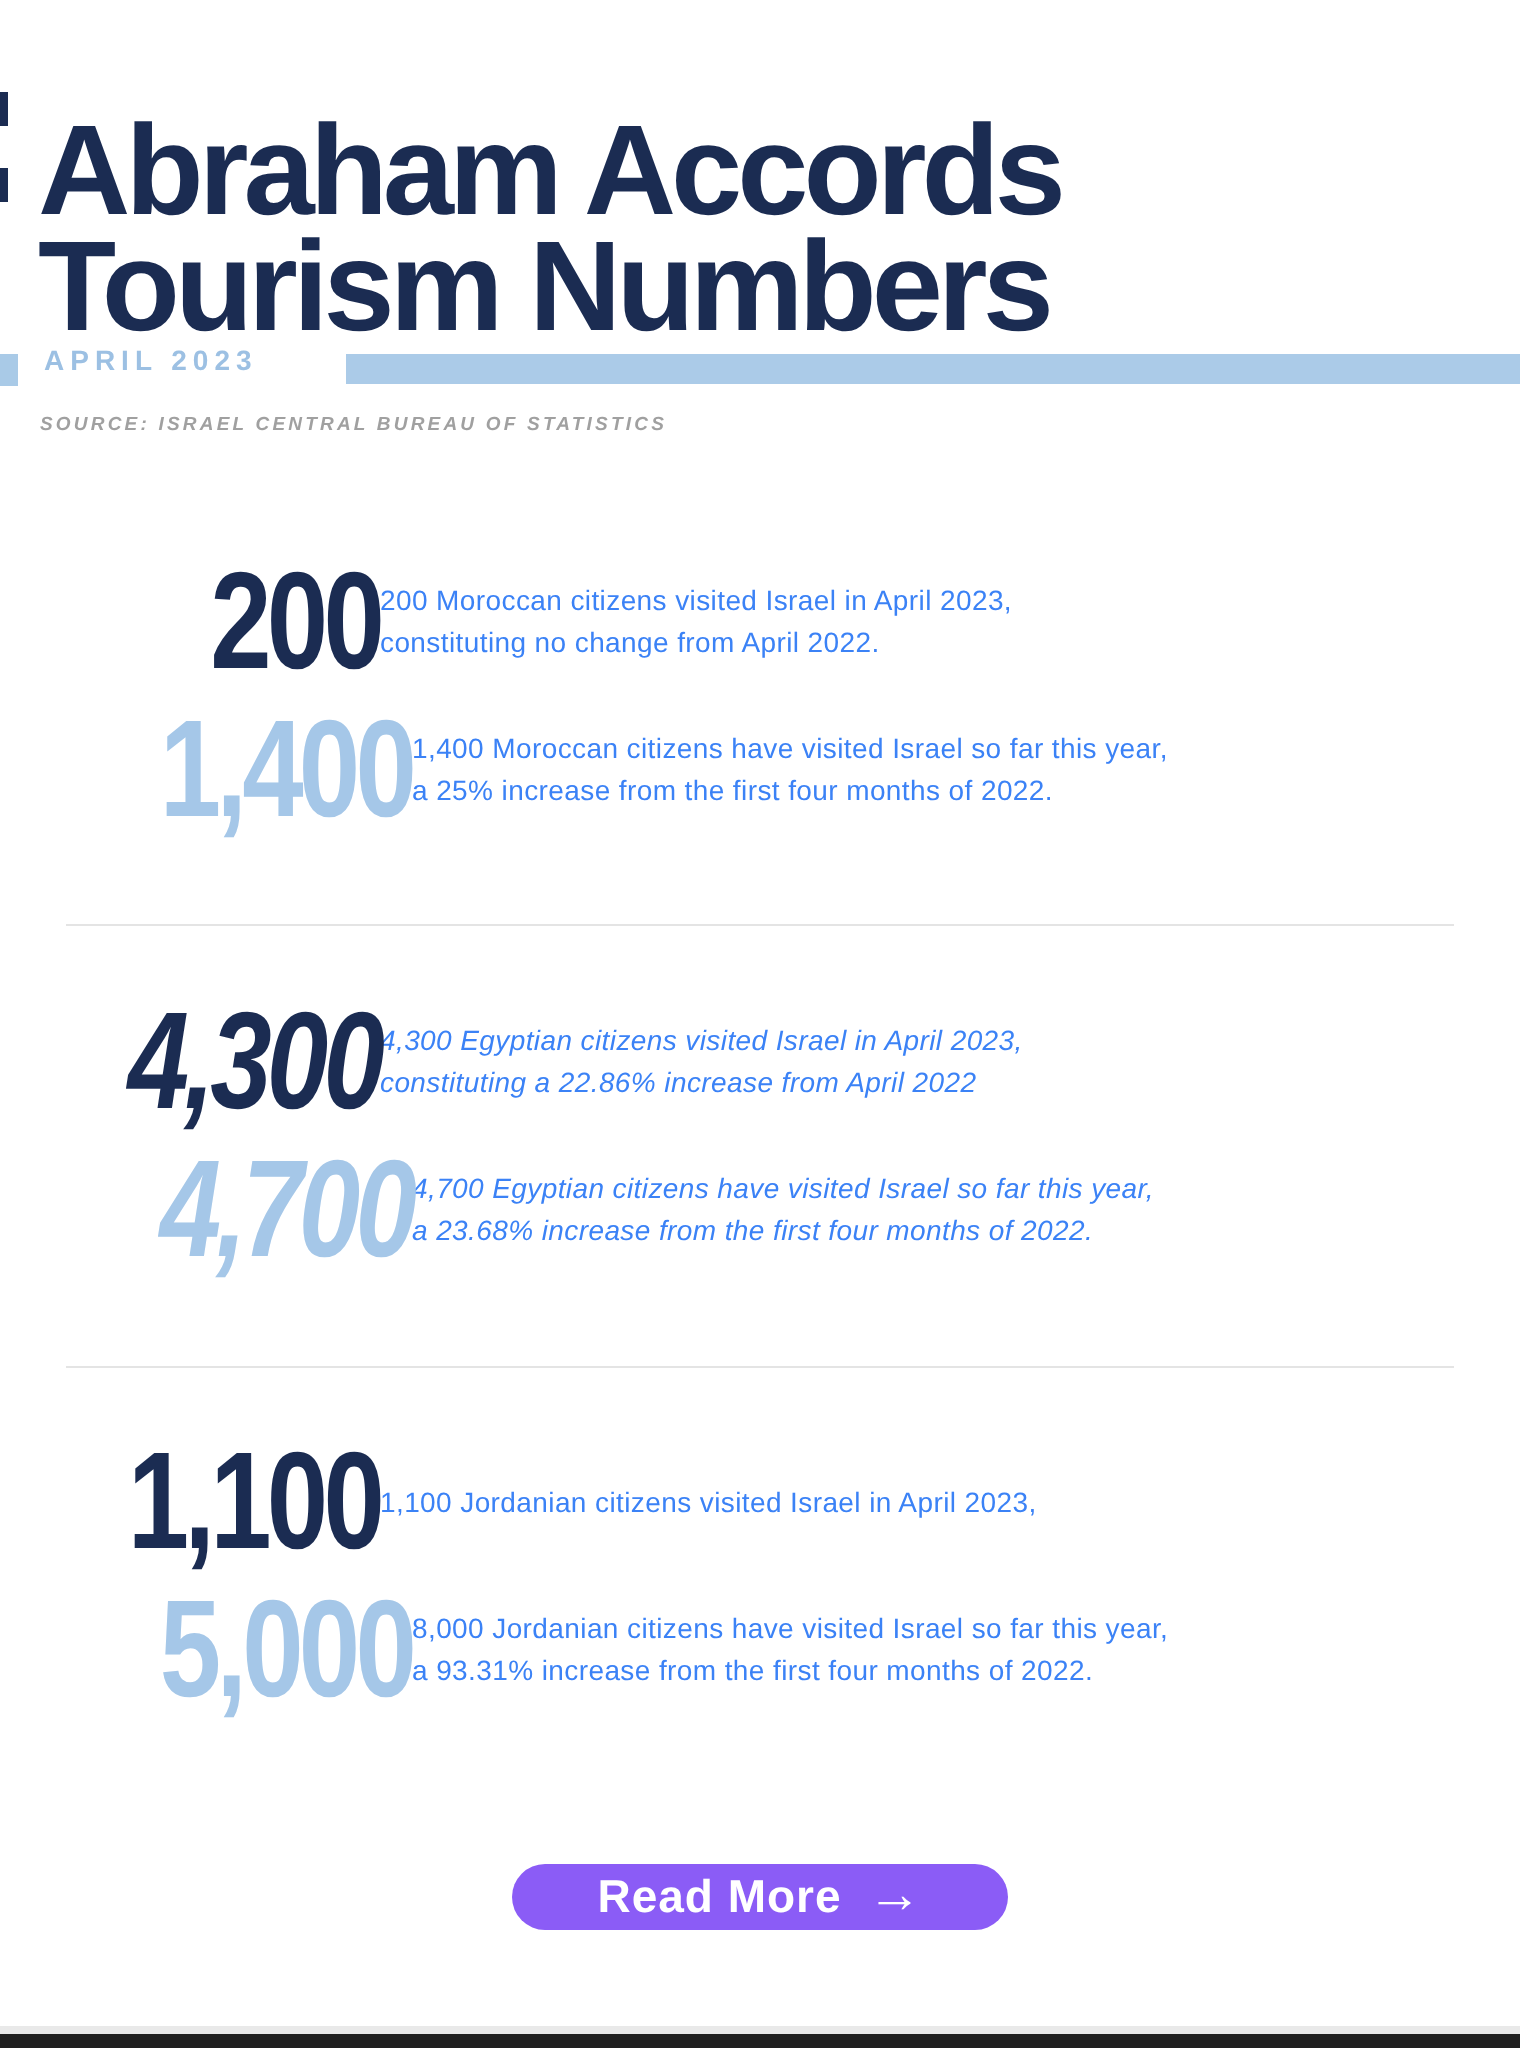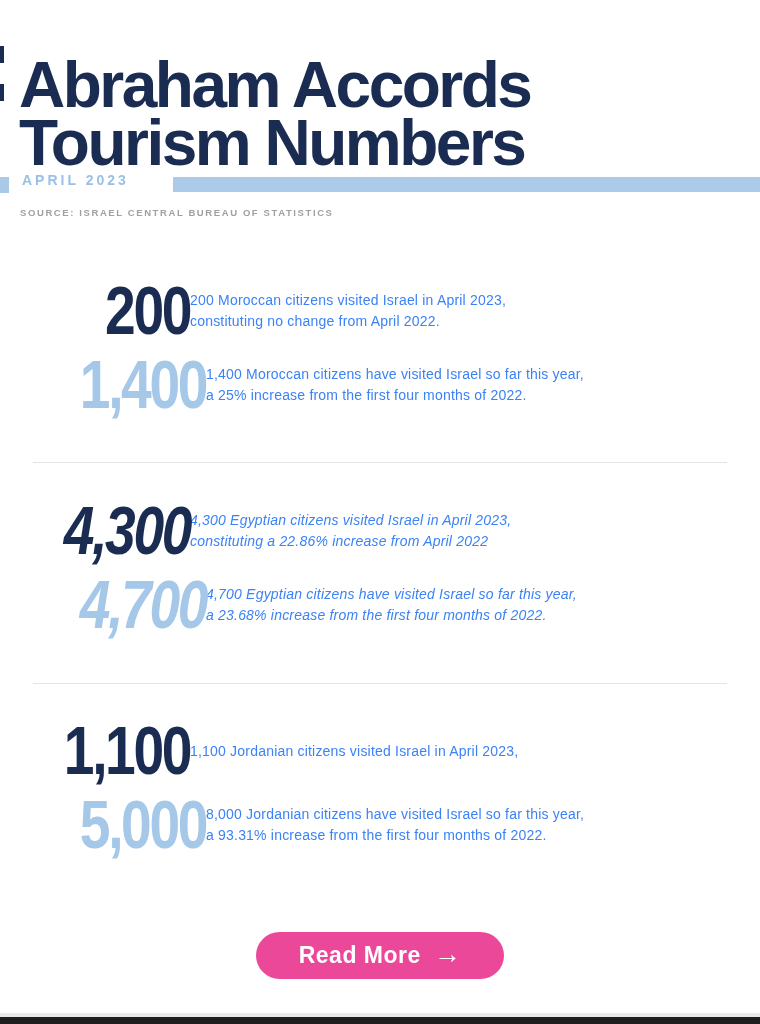--- a/index.html
+++ b/index.html
@@ -16,43 +16,43 @@
   .frag1{top:46px;height:17px;}
   .frag2{top:84px;height:17px;}
   .date-row{position:absolute;top:176px;left:0;right:0;height:17px;}
   .date-tick{position:absolute;left:0;top:1px;width:9px;height:16px;background:#a9cae7;}
   .date-label{
     position:absolute;left:22px;top:-4px;font-size:14px;font-weight:bold;
     letter-spacing:3px;color:#9cc0e3;white-space:nowrap;
   }
   .date-bar{position:absolute;left:173px;right:0;top:1px;height:15px;background:#abcbe8;}
   .source{
-    position:absolute;top:207px;left:20px;font-size:9.5px;
+    position:absolute;top:207px;left:20px;font-size:9.5px;font-style:italic;
     font-weight:bold;color:#a0a0a0;letter-spacing:1.6px;text-align:right;
   }
   .section{position:absolute;left:0;right:0;}
   .s1{top:283px;} .s2{top:503px;font-style:italic;} .s3{top:723px;}
   .stat-row{display:flex;align-items:center;}
   .stat-row + .stat-row{margin-top:18px;padding-left:16px;}
   .num{
     width:190px;flex:0 0 190px;text-align:right;font-size:69px;font-weight:bold;
     letter-spacing:-3px;line-height:56px;white-space:nowrap;
     transform:scaleX(0.8);transform-origin:100% 50%;
   }
   .num.navy{color:#1b2c52;}
   .num.blue{color:#a5c7e8;}
   .desc{
     font-size:14px;line-height:21px;color:#3b82f6;
     letter-spacing:0.2px;max-width:520px;
   }
   .divider{position:absolute;left:33px;right:33px;height:1px;background:#e4e4e4;}
   .d1{top:462px;} .d2{top:683px;}
   .read-more{
-    position:absolute;top:932px;left:50%;margin-left:-124px;width:248px;height:47px;
-    border:none;border-radius:24px;background:#ec4899;color:#ffffff;
+    position:absolute;top:932px;left:50%;margin-left:-124px;width:248px;height:33px;
+    border:none;border-radius:24px;background:#8b5cf6;color:#ffffff;
     display:flex;align-items:center;justify-content:center;gap:13px;
     font-family:"Liberation Sans", sans-serif;
     font-size:23px;font-weight:bold;letter-spacing:0.5px;cursor:pointer;
   }
   .arrow{font-size:27px;font-weight:bold;line-height:1;margin-top:-2px;}
   .footer-light{position:absolute;left:0;right:0;bottom:7px;height:4px;background:#e9e9e9;}
   .footer-bar{position:absolute;left:0;right:0;bottom:0;height:7px;background:#1f1f1f;}
 </style>
 </head>
 <body>

